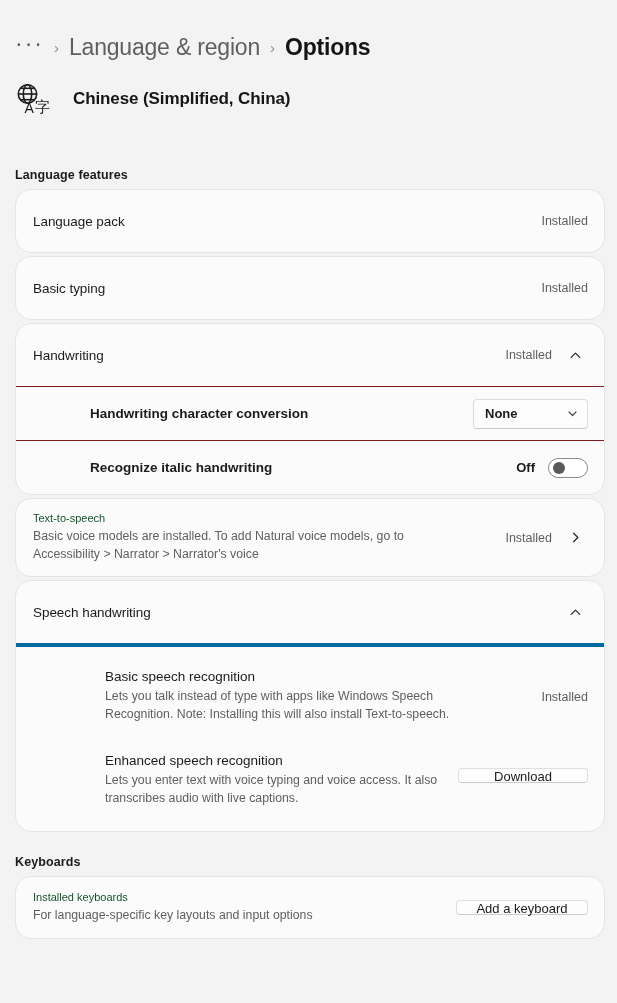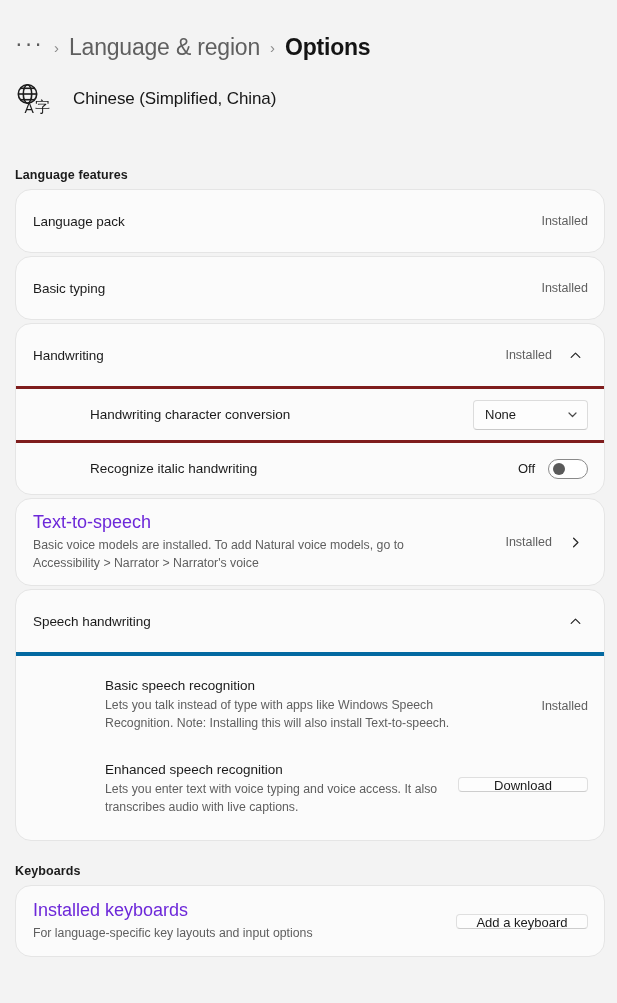--- a/index.html
+++ b/index.html
@@ -65,21 +65,21 @@
     padding: 18px 0 0 13px;
   }
   .lang-icon {
     width: 42px;
     height: 34px;
     flex: none;
     display: block;
   }
   .lang-name {
     font-size: 17px;
-    font-weight: 400;
+    font-weight: 700;
     color: #161616;
     margin-left: 18px;
     letter-spacing: -0.1px;
   }
 
   
   .section-title {
     font-size: 12.5px;
     font-weight: 700;
     color: #1b1b1b;
@@ -127,42 +127,43 @@
     margin-left: 10px;
     color: #2b2b2b;
     flex: none;
   }
   .chev svg { display: block; }
 
   
   .subrow {
     display: flex;
     align-items: center;
-    border-top: 3px solid #7f1d1d;
+    border-top: 1px solid #7f1d1d;
     padding: 0 16px 0 74px;
     min-height: 54px;
     box-sizing: border-box;
+    font-weight: bold;
   }
   .subrow-label {
     font-size: 13.5px;
     color: #1b1b1b;
     flex: 1 1 auto;
   }
 
   
   .row-two {
     display: flex;
     align-items: center;
     padding: 13px 16px 13px 17px;
     box-sizing: border-box;
   }
   .row-text { flex: 1 1 auto; padding-right: 16px; }
   .row-title {
-    font-size: 18px;
-    color: #6d28d9;
+    font-size: 11px;
+    color: #14532d;
     margin-bottom: 3px;
   }
   .row-desc {
     font-size: 12.3px;
     color: #5f5f5f;
     line-height: 18px;
     max-width: 440px;
   }
 
   

